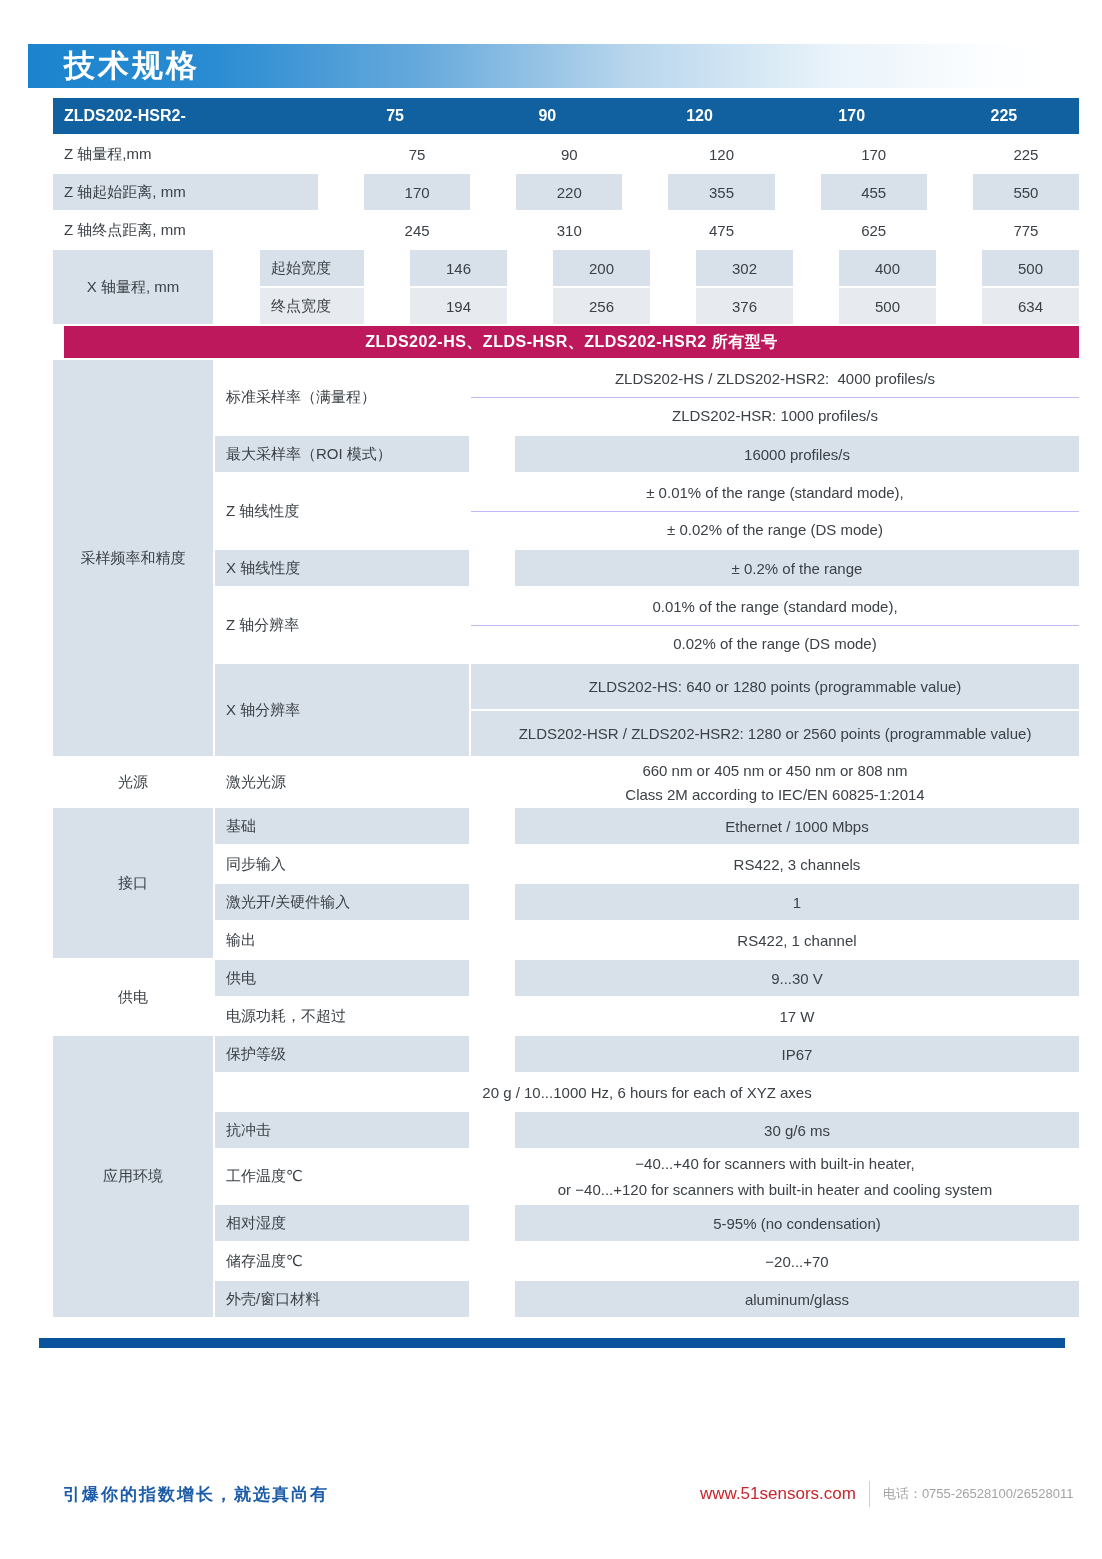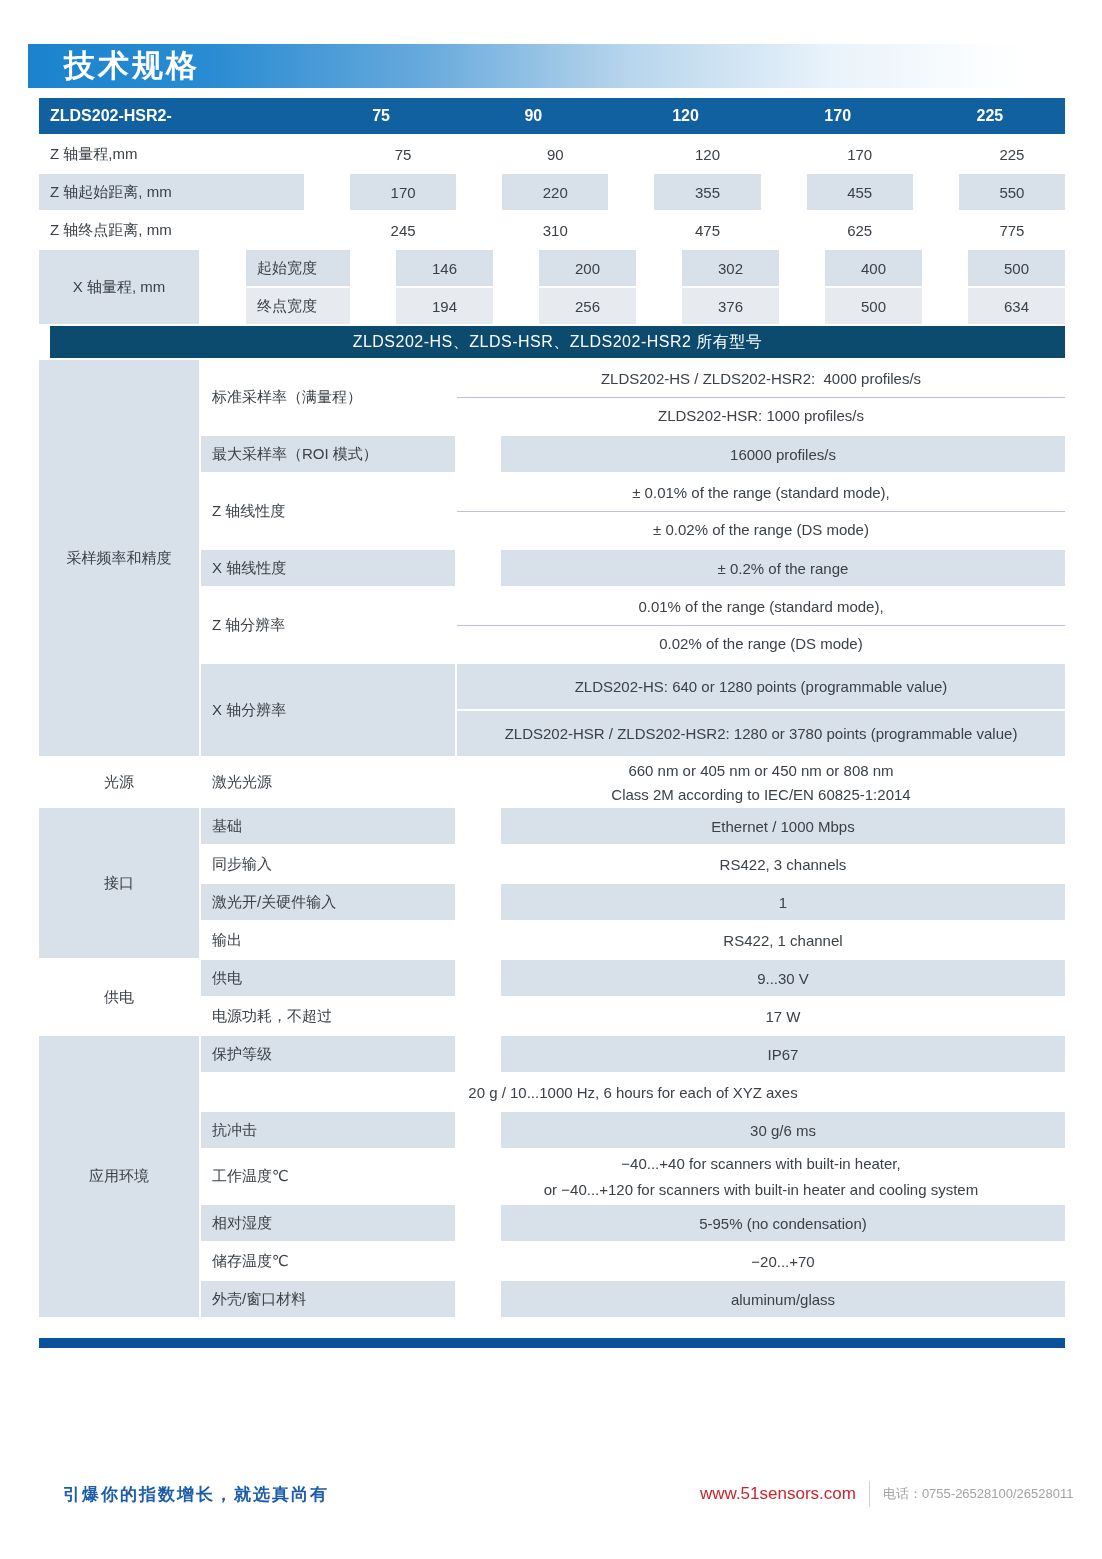--- a/index.html
+++ b/index.html
@@ -9,21 +9,21 @@
     font-family:"Liberation Sans","DejaVu Sans",sans-serif;
     color:#3B4147;
   }
   .banner {
     position:absolute; left:28px; top:44px; width:1032px; height:44px;
     display:flex; align-items:center; padding-left:36px;
     background:linear-gradient(90deg,#1B83CE 0%,#2A8CD2 18%,#66A9DC 38%,#B7D5EC 58%,#E9F3FA 78%,#FDFEFF 94%,#ffffff 100%);
   }
   .banner .t { color:#fff; font-size:31px; font-weight:bold; letter-spacing:3px; }
 
-  .tbl { position:absolute; left:39px; top:98px; width:1026px; display:flex; flex-direction:column; }
+  .tbl { position:absolute; left:53px; top:98px; width:1026px; display:flex; flex-direction:column; }
   .tbl > * + * { margin-top:2px; }
   .row  { display:flex; }
   .row > * + * { margin-left:2px; }
   .sect { display:flex; }
   .sect > * + * { margin-left:2px; }
   .col { flex:1 1 0; display:flex; flex-direction:column; min-width:0; }
   .col > * + * { margin-top:2px; }
 
   .c { display:flex; align-items:center; font-size:15px; }
   .center { justify-content:center; text-align:center; }
@@ -36,21 +36,21 @@
   .h36 { height:36px;gap:44px; } .h48 { height:48px; } .h53 { height:53px; }
   .h74 { height:74px; } .h92 { height:92px; }
 
   .g1  { background:#D8E0E9; }
   .g2  { background:#E7EBF0; }
   .wbg { background:#ffffff; }
 
   .hdr { background:#11609F; height:36px; }
   .hdr .c { color:#ffffff; font-weight:bold; font-size:16px; }
   .secbar {
-    background:#0c4a6e; height:32px; color:#ffffff; font-weight:normal; font-size:16px;
+    background:#be185d; height:32px; color:#ffffff; font-weight:bold; font-size:16px;
     display:flex; align-items:center; justify-content:center; letter-spacing:0.5px;margin-left:11px;
   }
   .cat { justify-content:center; text-align:center; }
 
   .vcol { flex:1 1 0; display:flex; flex-direction:column; min-width:0; }
   .vcol .sub {
     flex:1 1 0; display:flex; align-items:center; justify-content:center;
     text-align:center; font-size:15px; padding:0 30px; white-space:pre-wrap;
   }
   .sep { border-bottom:1px solid #c4b5fd; }
@@ -166,21 +166,21 @@
         <div class="c lab w254 wbg">Z 轴分辨率</div>
         <div class="vcol wbg">
           <div class="sub sep">0.01% of the range (standard mode),</div>
           <div class="sub">0.02% of the range (DS mode)</div>
         </div>
       </div>
       <div class="row h92">
         <div class="c lab w254 g1">X 轴分辨率</div>
         <div class="vcol gapcol">
           <div class="sub subfix g1">ZLDS202-HS: 640 or 1280 points (programmable value)</div>
-          <div class="sub g1">ZLDS202-HSR / ZLDS202-HSR2: 1280 or 3780 points (programmable value)</div>
+          <div class="sub g1">ZLDS202-HSR / ZLDS202-HSR2: 1280 or 2560 points (programmable value)</div>
         </div>
       </div>
     </div>
   </div>
 
   <div class="row h48">
     <div class="c cat w160 wbg">光源</div>
     <div class="c lab w254 wbg">激光光源</div>
     <div class="vcol wbg">
       <div class="sub">660 nm or 405 nm or 450 nm or 808 nm</div>

